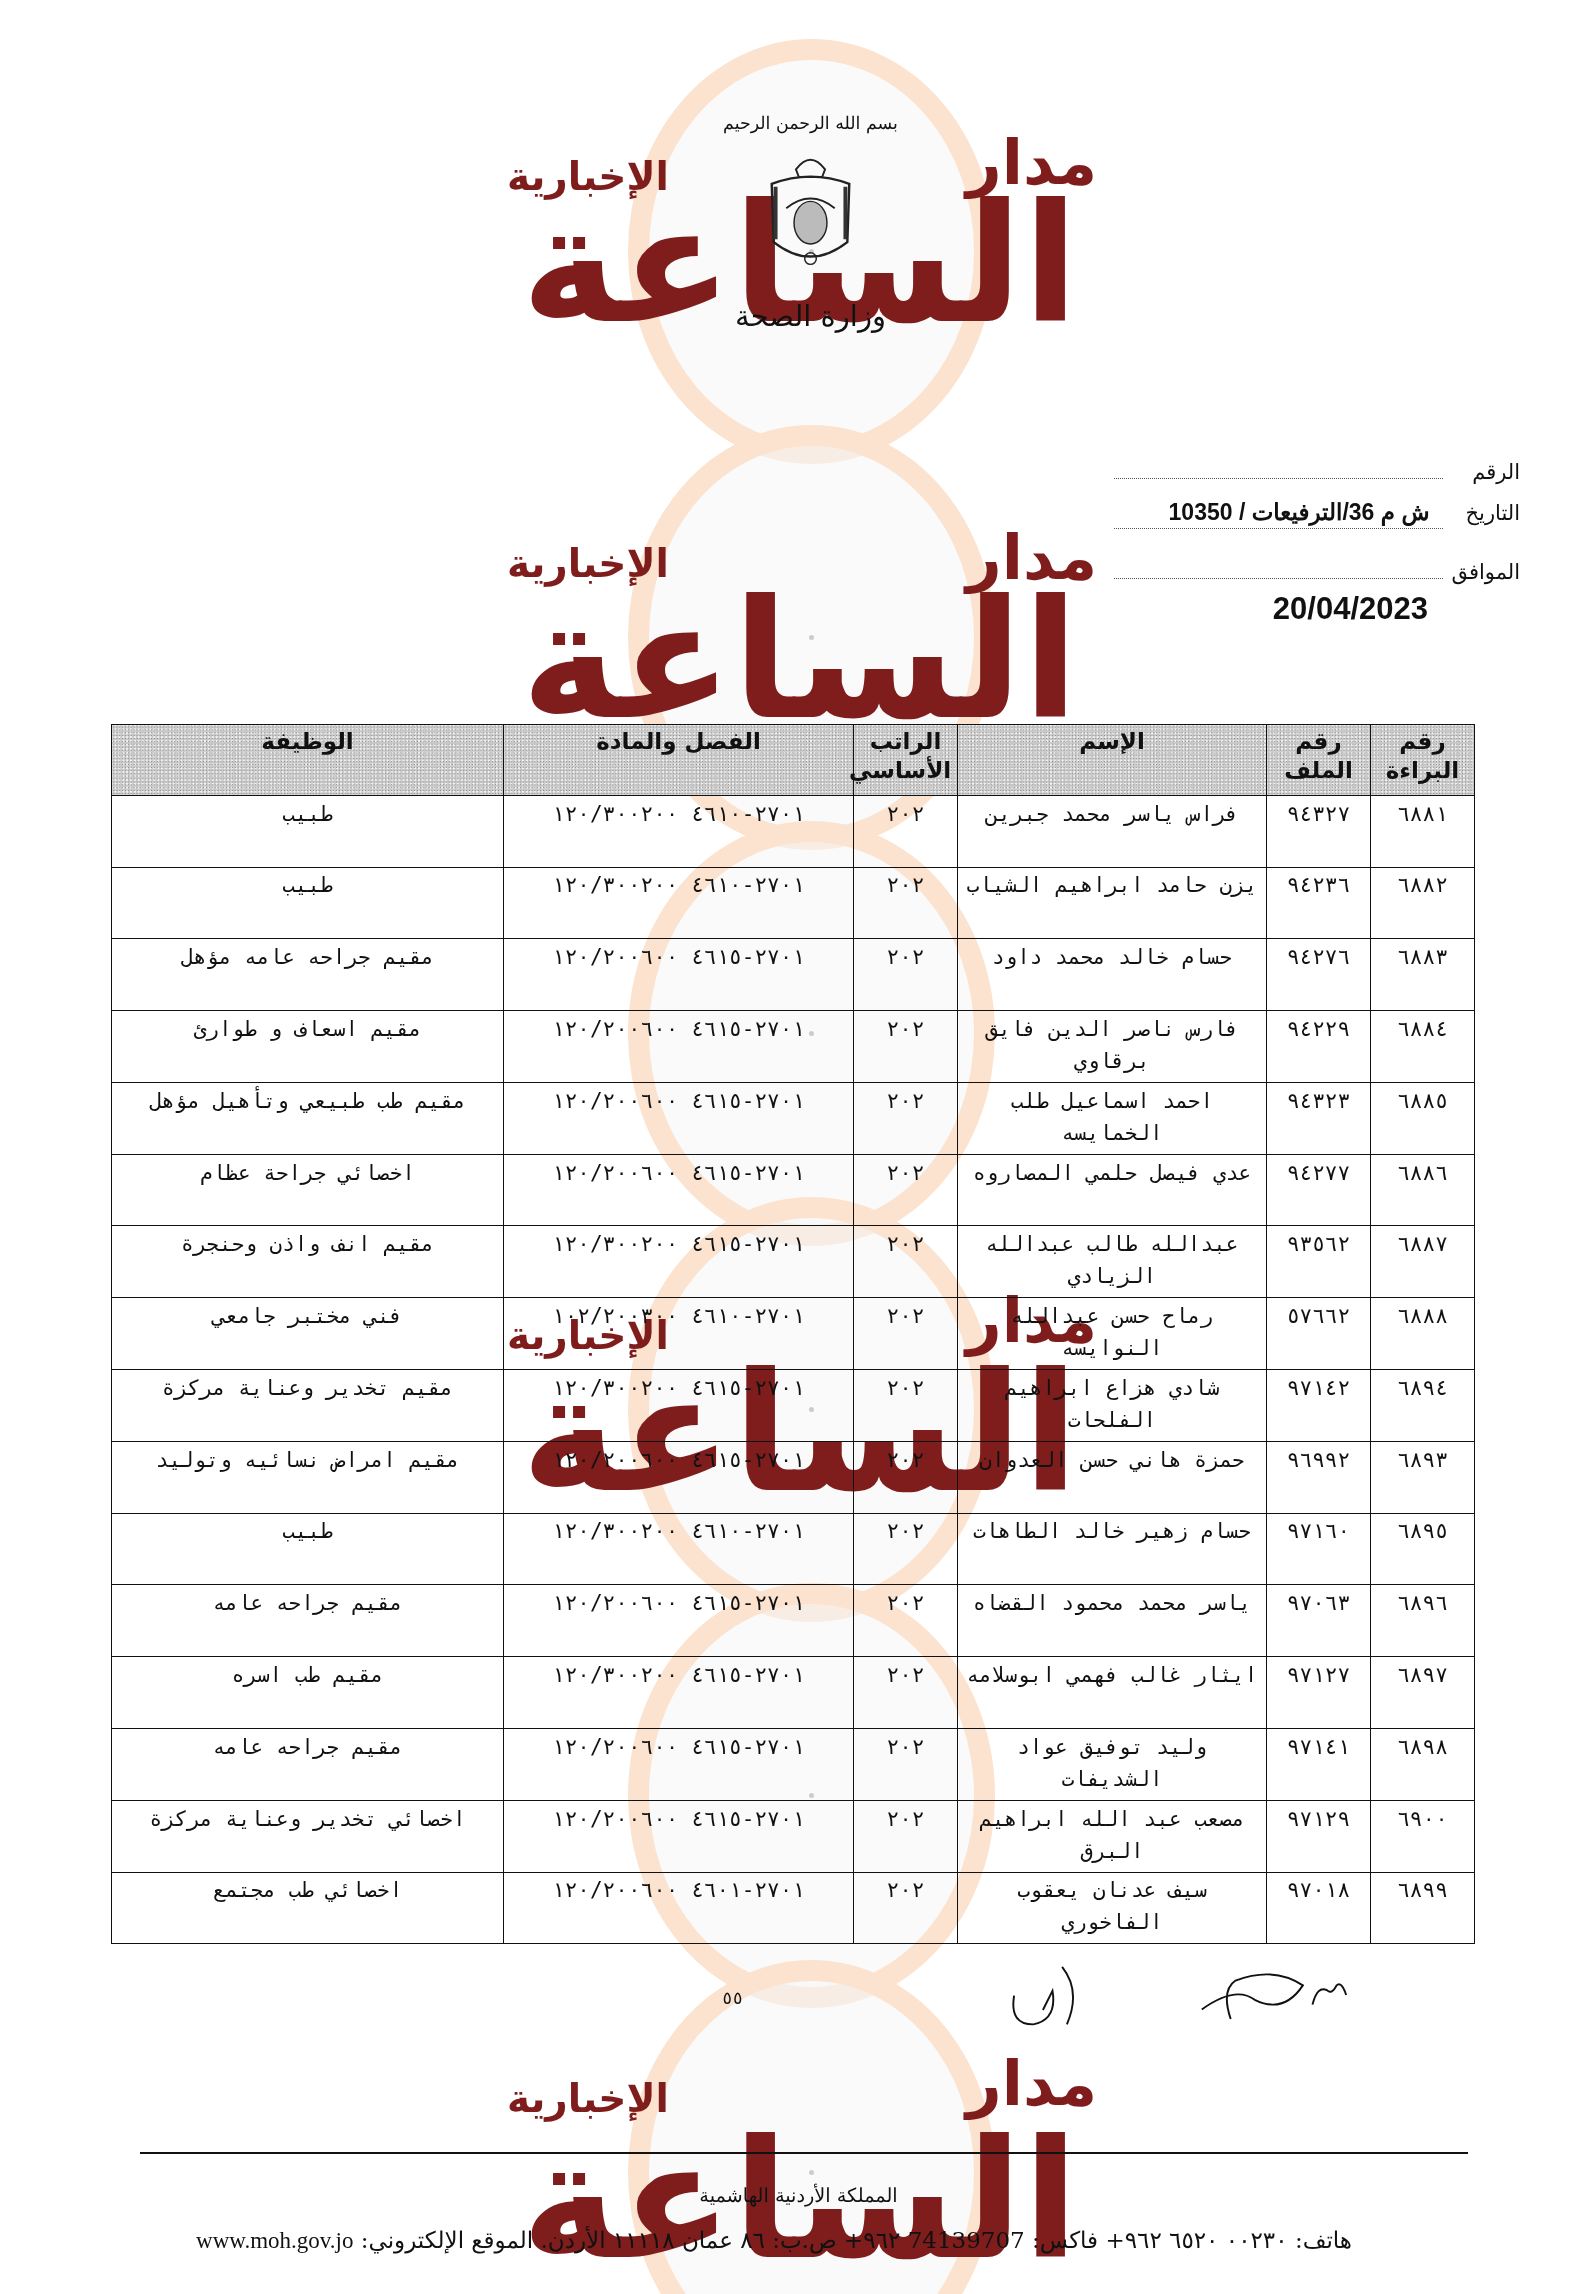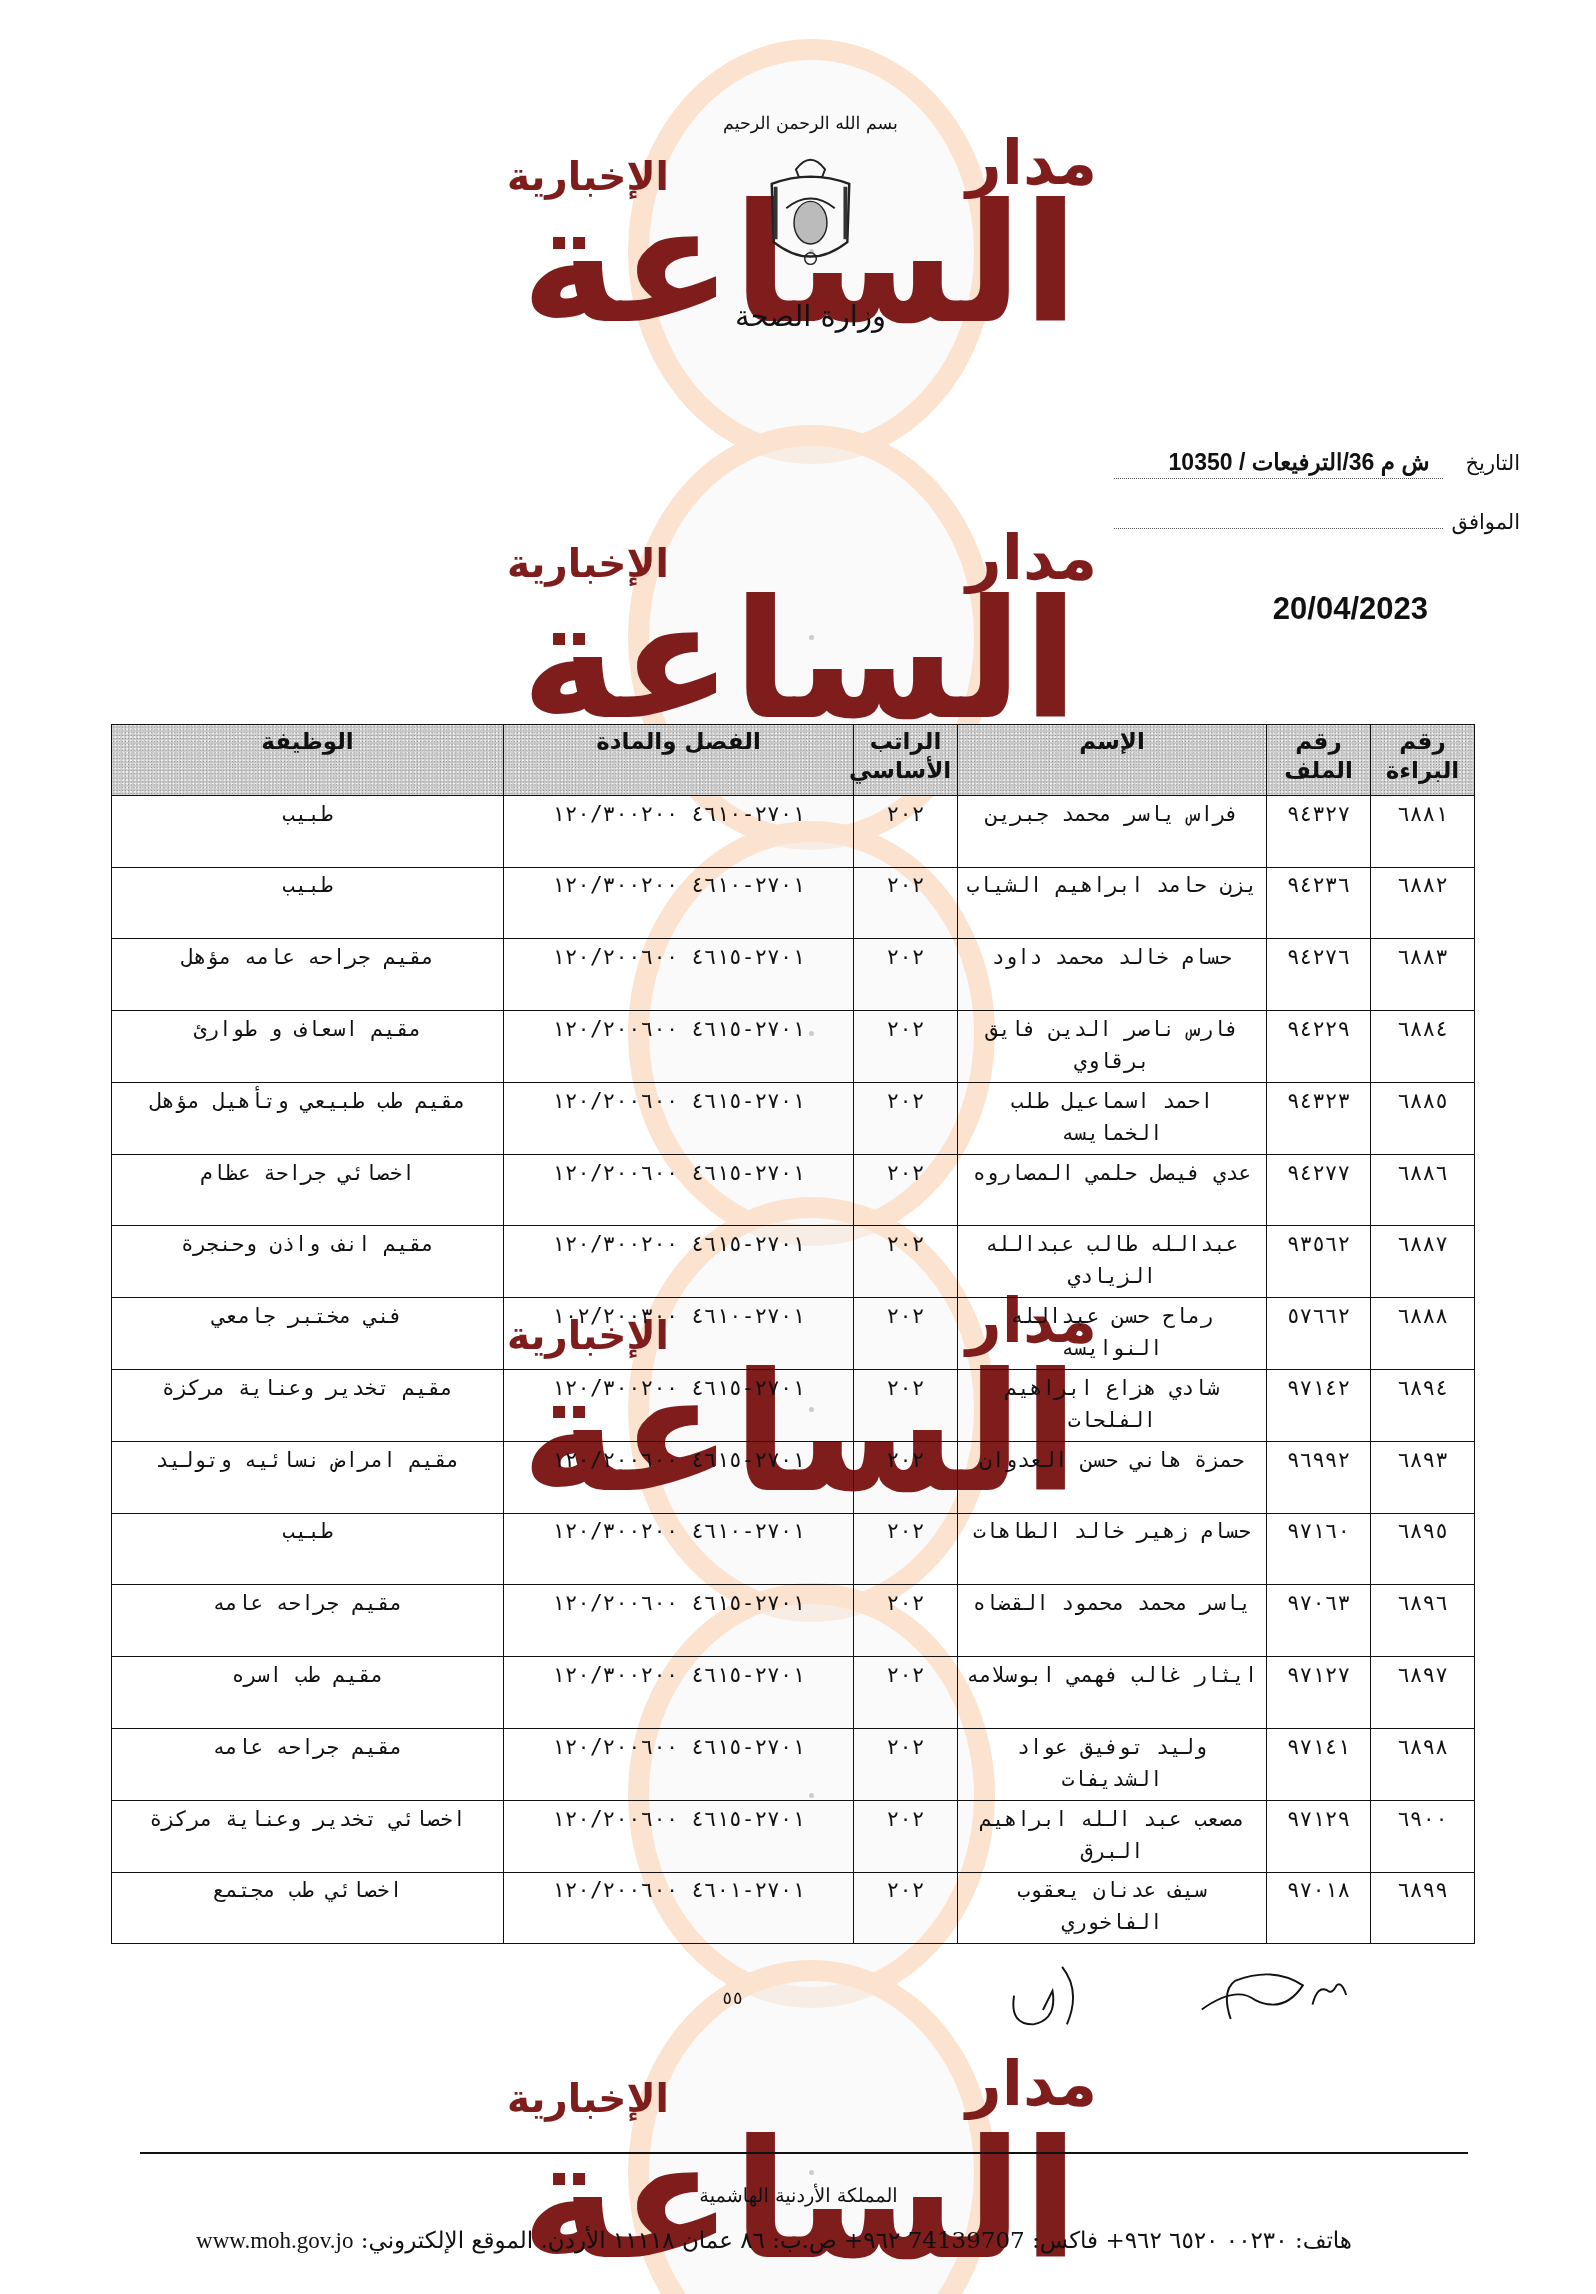--- a/index.html
+++ b/index.html
@@ -133,20 +133,24 @@
         <path d="M14 38 L14 92 M86 38 L86 92" stroke="#333" stroke-width="4"></path>
         <ellipse cx="50" cy="75" rx="17" ry="22" fill="#bbb" stroke="#222" stroke-width="1.5"></ellipse>
         <path d="M25 60 Q50 40 75 60" fill="none" stroke="#222" stroke-width="2"></path>
         <circle cx="50" cy="112" r="6" fill="none" stroke="#222" stroke-width="1.5"></circle>
       </svg>
     </div>
     <div class="ministry">وزارة الصحة</div>
   </div>
 
   <div class="meta">
+    <div class="meta-row">
+      <span class="meta-label">الرقم</span>
+      <span class="meta-val"></span>
+    </div>
     <div class="meta-row">
       <span class="meta-label">التاريخ</span>
       <span class="meta-val">ش م 36/الترفيعات / 10350</span>
     </div>
     <div class="meta-row">
       <span class="meta-label">الموافق</span>
       <span class="meta-val"></span>
     </div>
   </div>
   <div class="meta-date">20/04/2023</div>

